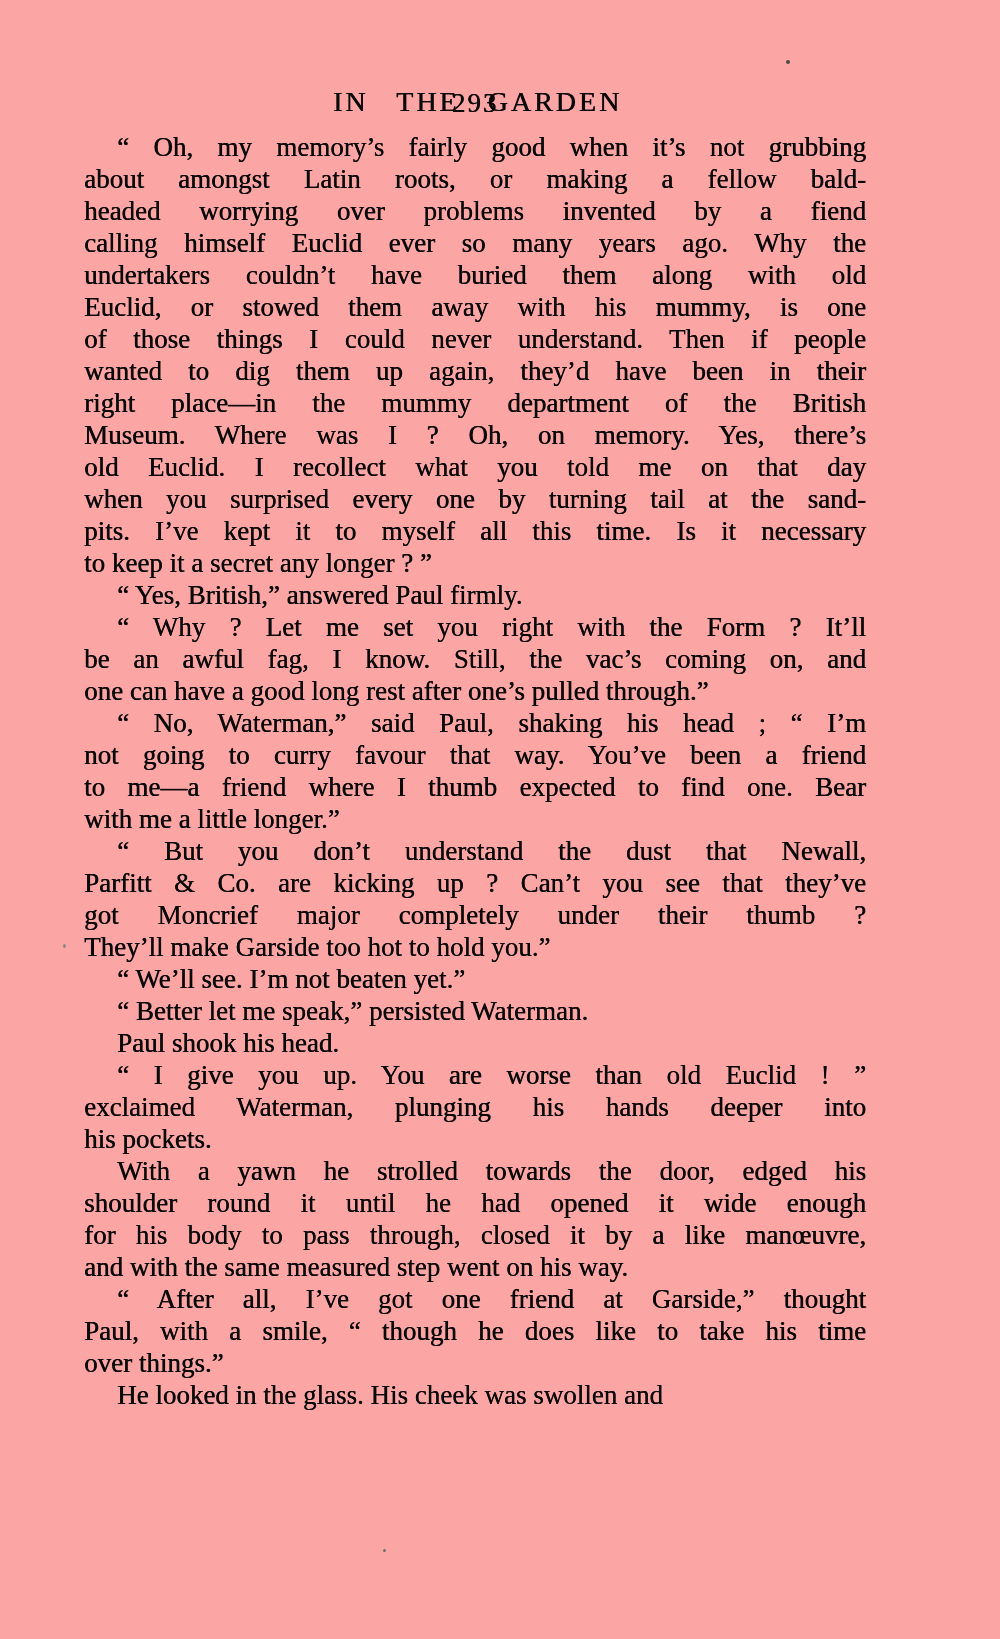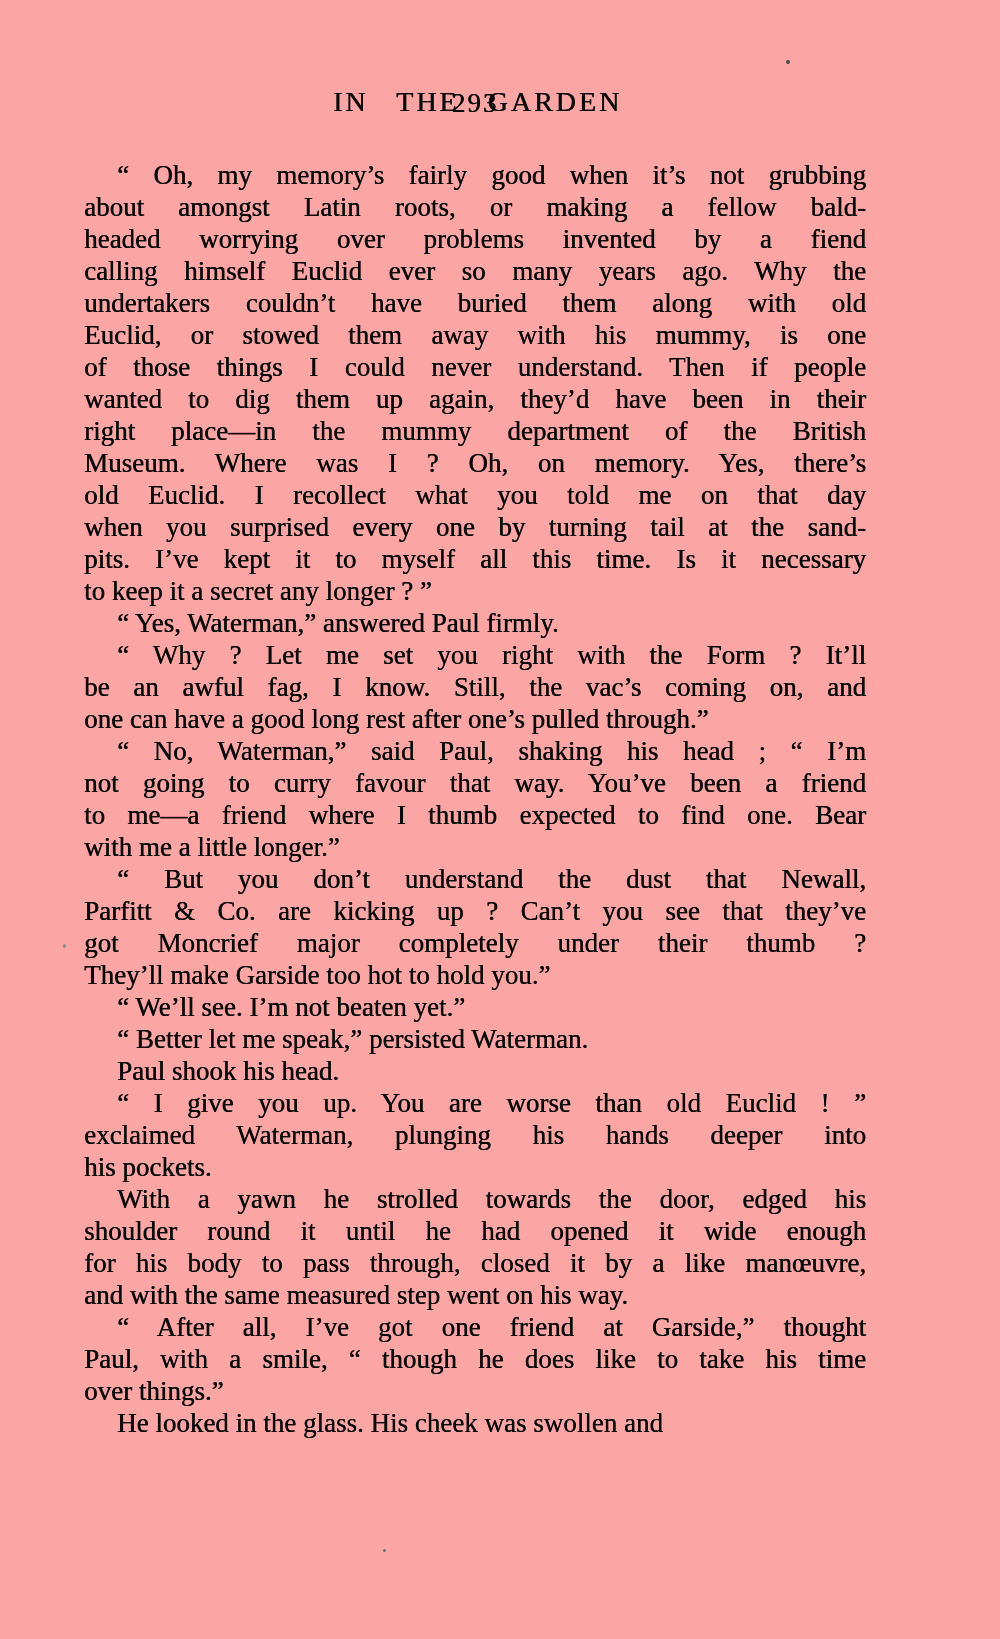--- a/index.html
+++ b/index.html
@@ -31,21 +31,21 @@
     top: 88px;
     left: 84px;
     width: 782px;
     text-align: center;
     font-size: 27px;
     letter-spacing: 2px;
     text-shadow: 0.5px 0 currentColor;
   }
   .page-body {
     position: absolute;
-    top: 159px;
+    top: 131px;
     left: 84px;
     width: 782px;
     font-size: 27px;
     line-height: 32px;
     text-shadow: 0.4px 0 currentColor;
   }
   .paragraph { margin: 0; }
   .line {
     height: 32px;
     white-space: nowrap;
@@ -83,21 +83,21 @@
         <div class="line">of those things I could never understand.  Then if people</div>
         <div class="line">wanted to dig them up again, they’d have been in their</div>
         <div class="line">right place—in the mummy department of the British</div>
         <div class="line">Museum.  Where was I ?  Oh, on memory.  Yes, there’s</div>
         <div class="line">old Euclid.  I recollect what you told me on that day</div>
         <div class="line">when you surprised every one by turning tail at the sand-</div>
         <div class="line">pits.  I’ve kept it to myself all this time.  Is it necessary</div>
         <div class="line last">to keep it a secret any longer ? ”</div>
       </div>
       <div class="paragraph">
-        <div class="line first last">“ Yes, Waterman,” answered Paul firmly.</div>
+        <div class="line first last">“ Yes, British,” answered Paul firmly.</div>
       </div>
       <div class="paragraph">
         <div class="line first">“ Why ?  Let me set you right with the Form ?  It’ll</div>
         <div class="line">be an awful fag, I know.  Still, the vac’s coming on, and</div>
         <div class="line last">one can have a good long rest after one’s pulled through.”</div>
       </div>
       <div class="paragraph">
         <div class="line first">“ No, Waterman,” said Paul, shaking his head ; “ I’m</div>
         <div class="line">not going to curry favour that way.  You’ve been a friend</div>
         <div class="line">to me—a friend where I thumb expected to find one.  Bear</div>

